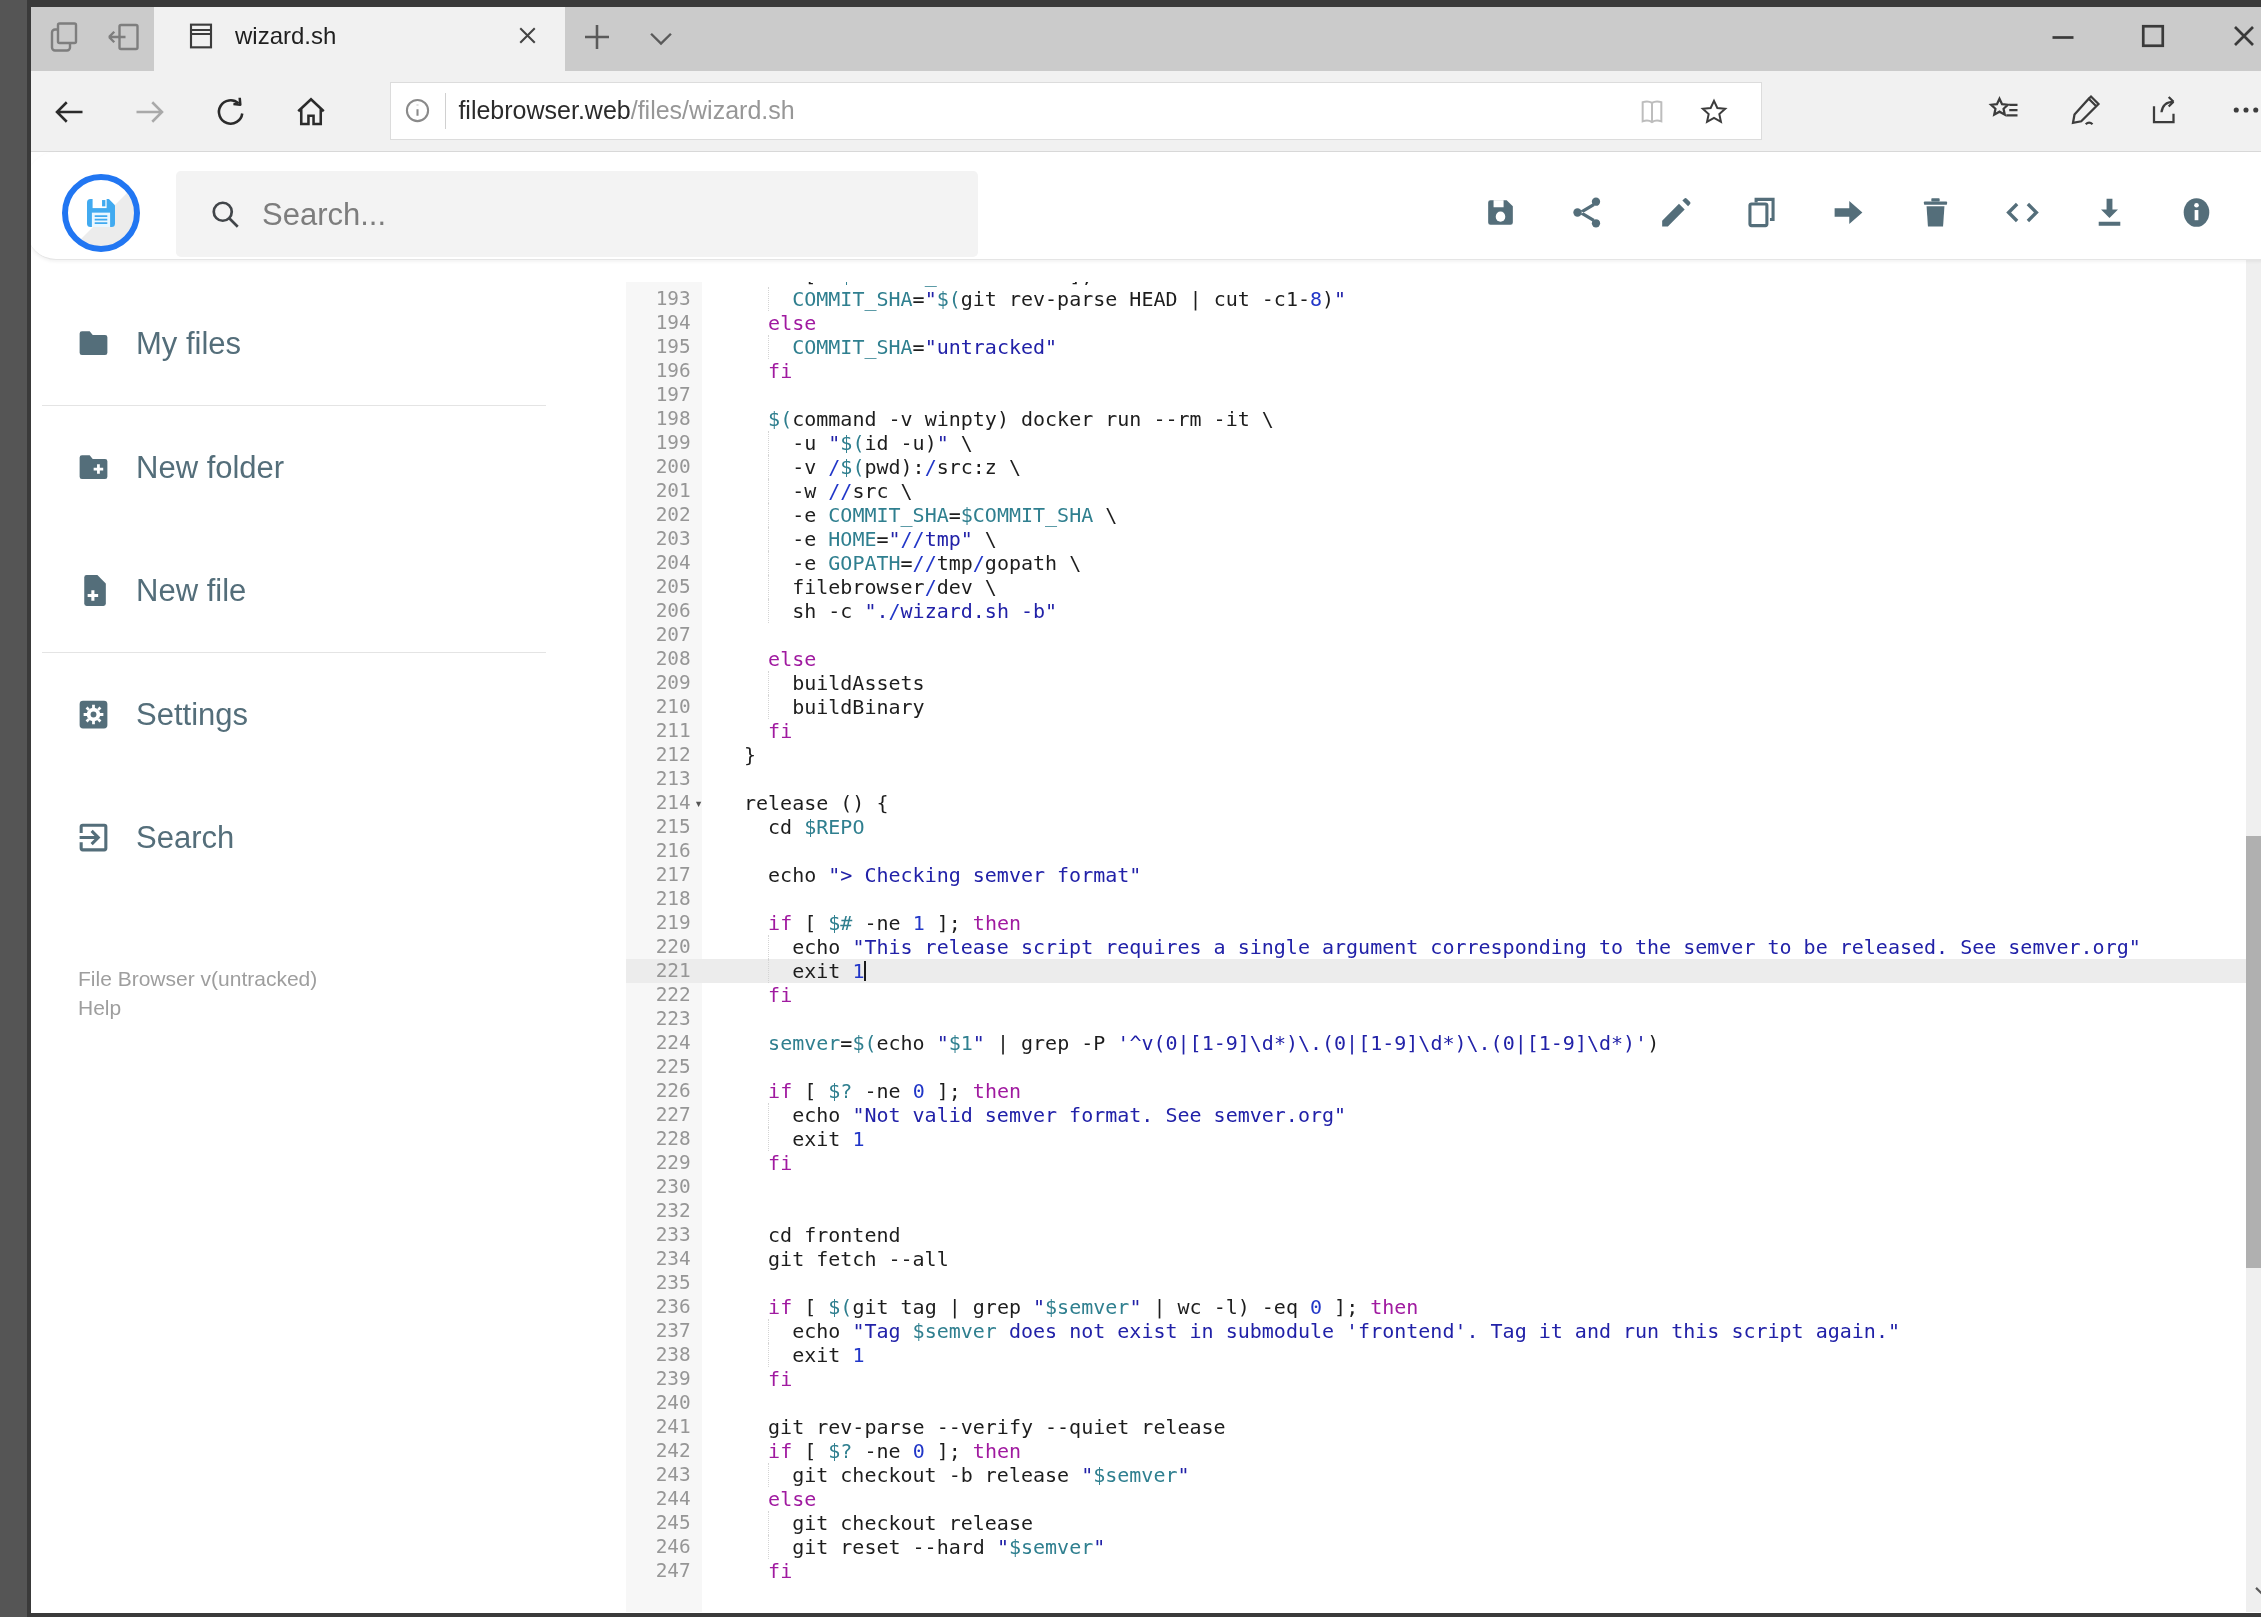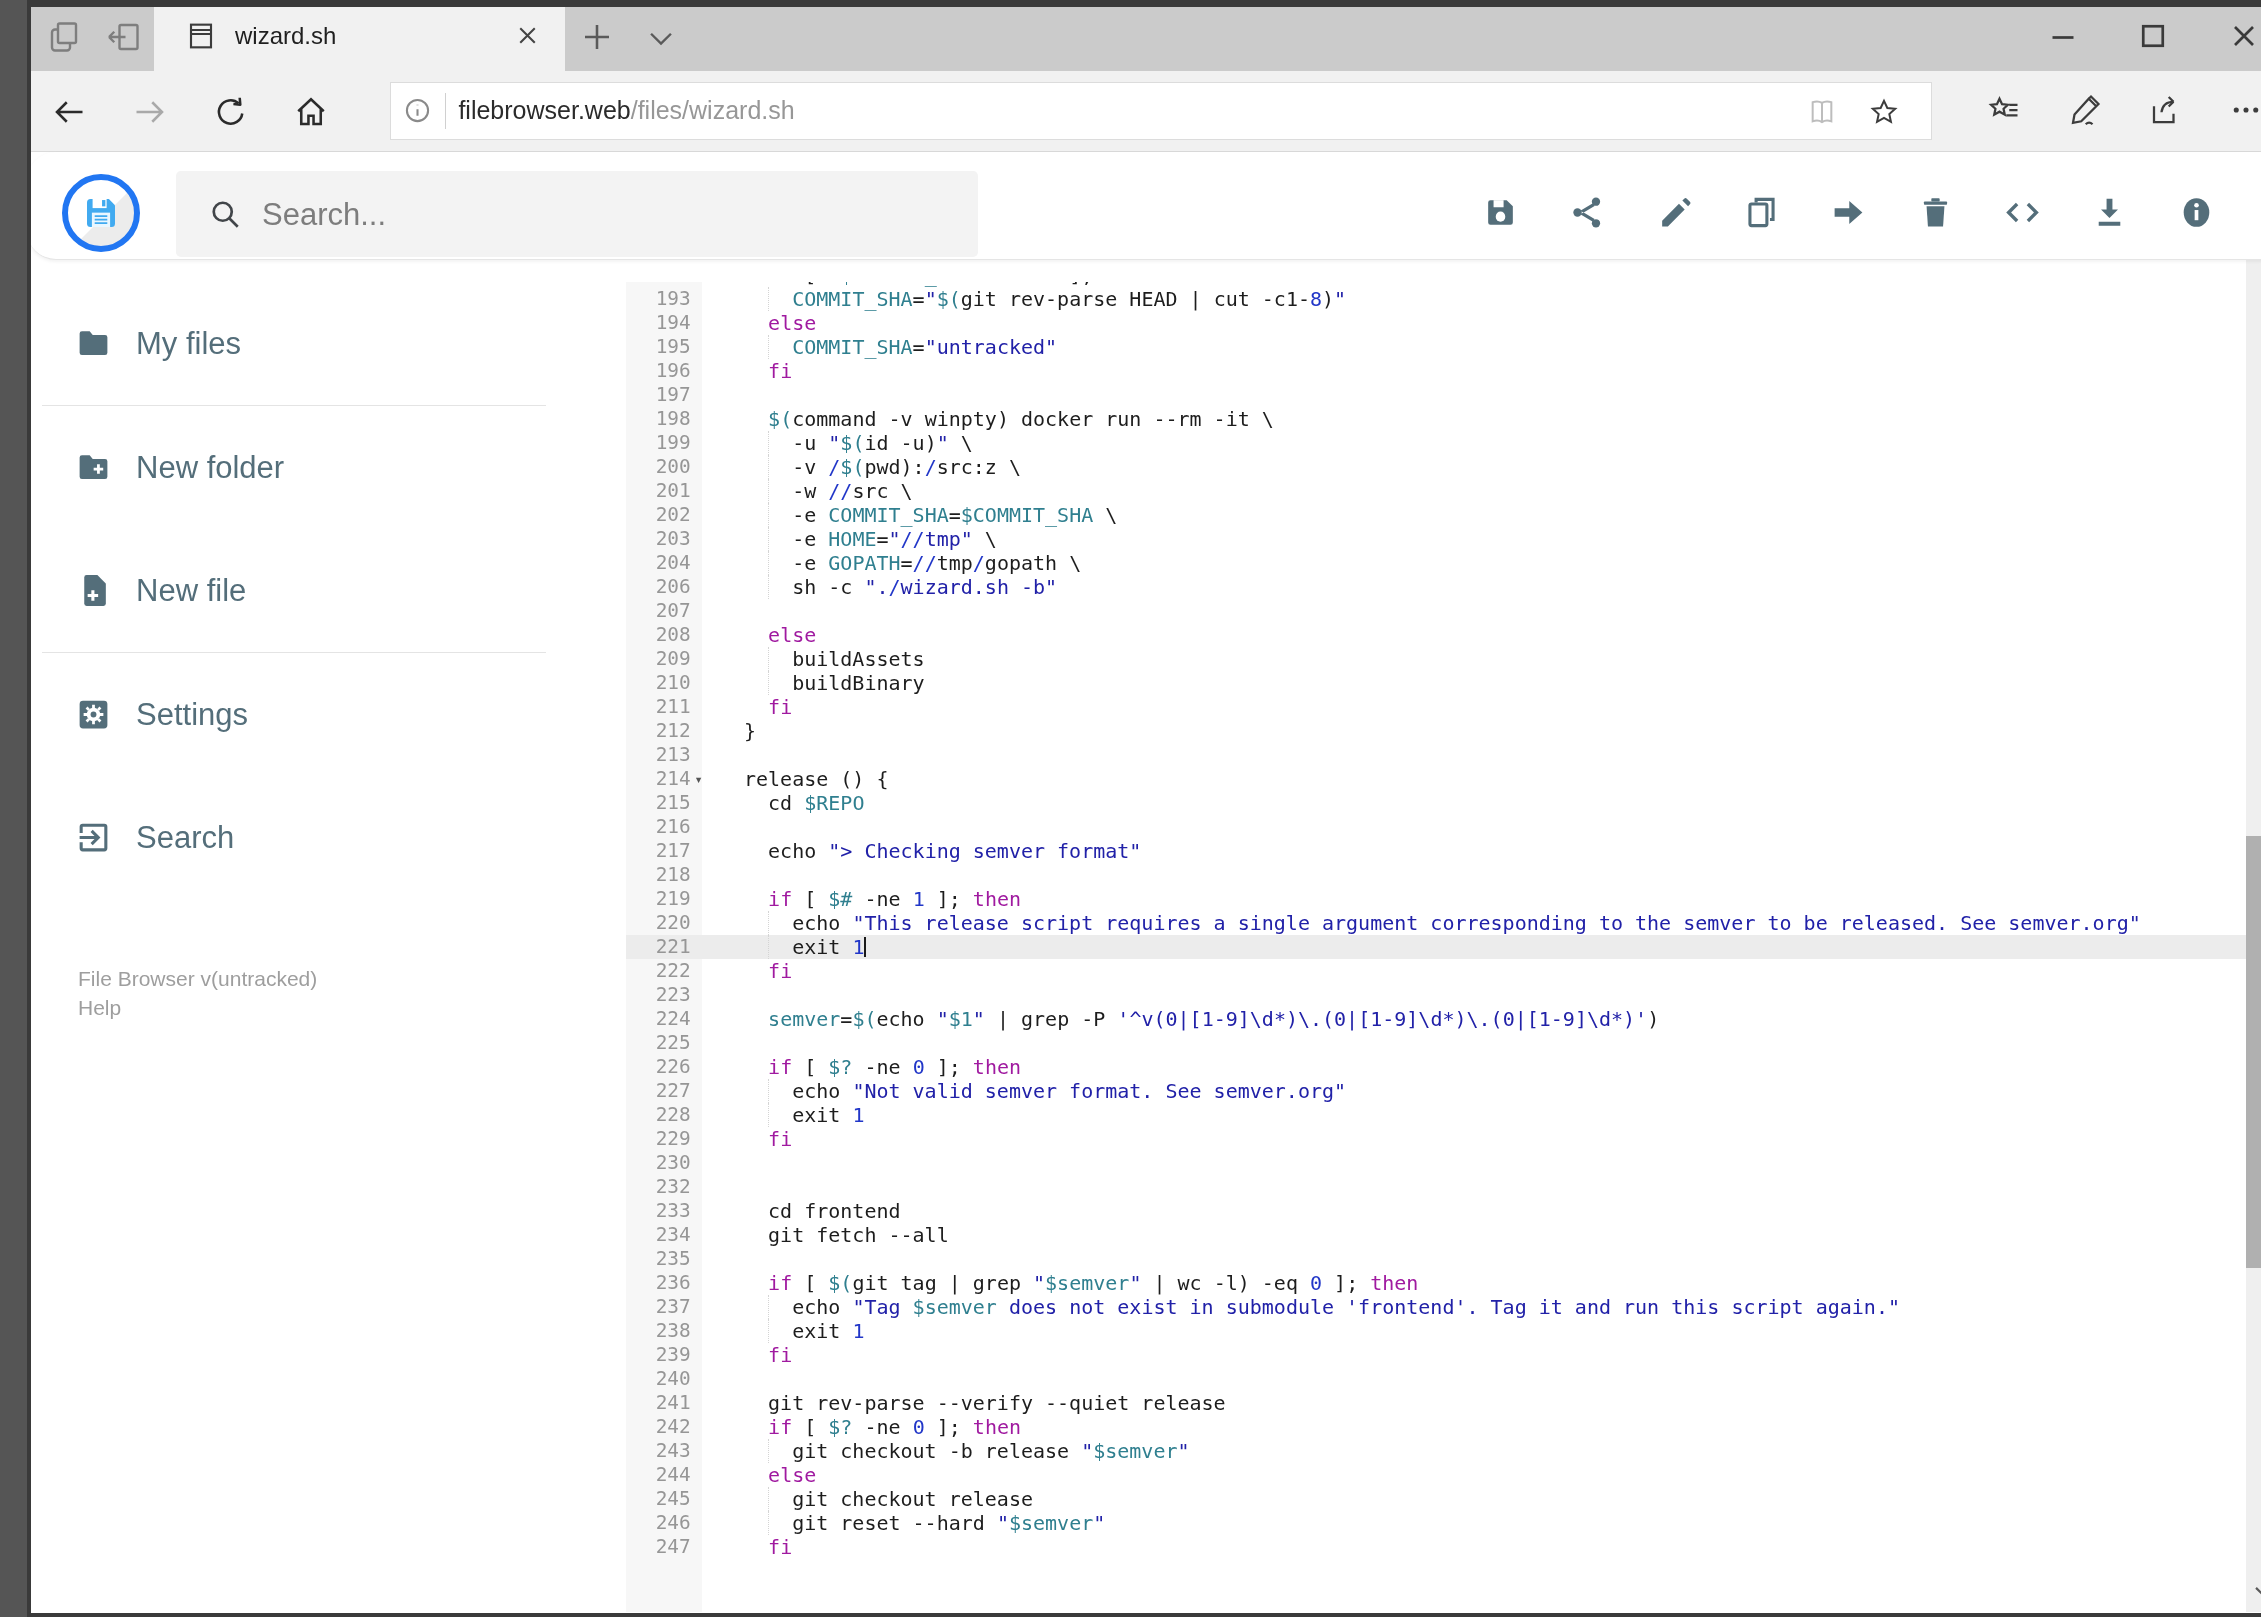--- a/index.html
+++ b/index.html
@@ -15,21 +15,21 @@
   .tab-title{margin-left:18px;font-size:24px;color:#1f1f1f;}
   .tab-close{position:absolute;right:22.6px;top:21px;width:29px;height:29px;}
   .newtab{position:absolute;left:552px;top:19.4px;width:36px;height:36px;}
   .tabchev{position:absolute;left:617px;top:21px;width:34px;height:34px;}
   .winbtn{position:absolute;top:18px;width:48px;height:36px;}
   svg{display:block;width:100%;height:100%;}
 
   
   .navbar{position:absolute;left:0;top:71px;width:100%;height:81px;background:#f1f1f1;border-bottom:0.8px solid #dadada;box-sizing:border-box;}
   .navico{position:absolute;top:22.6px;width:36px;height:36px;}
-  .urlbar{position:absolute;left:363px;top:10.5px;width:1542px;height:58px;background:#fff;border:0.8px solid #dcdcdc;box-sizing:border-box;display:flex;align-items:center;}
+  .urlbar{position:absolute;left:363px;top:10.5px;width:1372px;height:58px;background:#fff;border:0.8px solid #dcdcdc;box-sizing:border-box;display:flex;align-items:center;}
   .urlinfo{width:31px;height:31px;margin-left:11.3px;flex:none;}
   .urlsep{width:0.8px;height:36px;background:#d0d0d0;margin-left:11.3px;flex:none;}
   .urltext{margin-left:13px;font-size:25px;white-space:nowrap;}
   .urlhost{color:#2b2b2b;}
   .urlpath{color:#979797;}
   .urlbtn{position:absolute;top:13px;width:32px;height:32px;}
 
   
   .appheader{position:absolute;left:0;top:152px;width:100%;height:108px;background:#fff;border-bottom:0.8px solid #e5e5e5;box-shadow:0 1.6px 3.2px rgba(0,0,0,.05);box-sizing:border-box;z-index:5;border-radius:29px;}
   .logo{position:absolute;left:35px;top:22px;width:78px;height:78px;border-radius:50%;border:6.5px solid #2176f2;box-sizing:border-box;background:linear-gradient(135deg,#fff 54%,#ececec 55%);display:flex;align-items:center;justify-content:center;}
@@ -346,20 +346,21 @@
         <div class="line"><div class="num">195</div><div class="codecell"><span class="guide"></span><span class="tk-d">    </span><span class="tk-v">COMMIT_SHA</span><span class="tk-d">=</span><span class="tk-s">"untracked"</span></div></div>
         <div class="line"><div class="num">196</div><div class="codecell"><span class="tk-d">  </span><span class="tk-k">fi</span></div></div>
         <div class="line"><div class="num">197</div><div class="codecell"></div></div>
         <div class="line"><div class="num">198</div><div class="codecell"><span class="tk-d">  </span><span class="tk-v">$(</span><span class="tk-d">command -v winpty) docker run --rm -it \</span></div></div>
         <div class="line"><div class="num">199</div><div class="codecell"><span class="guide"></span><span class="tk-d">    -u </span><span class="tk-s">"</span><span class="tk-v">$(</span><span class="tk-d">id -u)</span><span class="tk-s">"</span><span class="tk-d"> \</span></div></div>
         <div class="line"><div class="num">200</div><div class="codecell"><span class="guide"></span><span class="tk-d">    -v </span><span class="tk-n">/</span><span class="tk-v">$(</span><span class="tk-d">pwd):</span><span class="tk-n">/</span><span class="tk-d">src:z \</span></div></div>
         <div class="line"><div class="num">201</div><div class="codecell"><span class="guide"></span><span class="tk-d">    -w </span><span class="tk-n">//</span><span class="tk-d">src \</span></div></div>
         <div class="line"><div class="num">202</div><div class="codecell"><span class="guide"></span><span class="tk-d">    -e </span><span class="tk-v">COMMIT_SHA</span><span class="tk-d">=</span><span class="tk-v">$COMMIT_SHA</span><span class="tk-d"> \</span></div></div>
         <div class="line"><div class="num">203</div><div class="codecell"><span class="guide"></span><span class="tk-d">    -e </span><span class="tk-v">HOME</span><span class="tk-d">=</span><span class="tk-s">"</span><span class="tk-n">//</span><span class="tk-s">tmp"</span><span class="tk-d"> \</span></div></div>
         <div class="line"><div class="num">204</div><div class="codecell"><span class="guide"></span><span class="tk-d">    -e </span><span class="tk-v">GOPATH</span><span class="tk-d">=</span><span class="tk-n">//</span><span class="tk-d">tmp</span><span class="tk-n">/</span><span class="tk-d">gopath \</span></div></div>
+        <div class="line"><div class="num">205</div><div class="codecell"><span class="guide"></span><span class="tk-d">    filebrowser</span><span class="tk-n">/</span><span class="tk-d">dev \</span></div></div>
         <div class="line"><div class="num">206</div><div class="codecell"><span class="guide"></span><span class="tk-d">    sh -c </span><span class="tk-s">".</span><span class="tk-n">/</span><span class="tk-s">wizard.sh -b"</span></div></div>
         <div class="line"><div class="num">207</div><div class="codecell"></div></div>
         <div class="line"><div class="num">208</div><div class="codecell"><span class="tk-d">  </span><span class="tk-k">else</span></div></div>
         <div class="line"><div class="num">209</div><div class="codecell"><span class="guide"></span><span class="tk-d">    buildAssets</span></div></div>
         <div class="line"><div class="num">210</div><div class="codecell"><span class="guide"></span><span class="tk-d">    buildBinary</span></div></div>
         <div class="line"><div class="num">211</div><div class="codecell"><span class="tk-d">  </span><span class="tk-k">fi</span></div></div>
         <div class="line"><div class="num">212</div><div class="codecell"><span class="tk-d">}</span></div></div>
         <div class="line"><div class="num">213</div><div class="codecell"></div></div>
         <div class="line"><div class="num">214<span class="fold">▾</span></div><div class="codecell"><span class="tk-d">release () {</span></div></div>
         <div class="line"><div class="num">215</div><div class="codecell"><span class="tk-d">  cd </span><span class="tk-v">$REPO</span></div></div>

